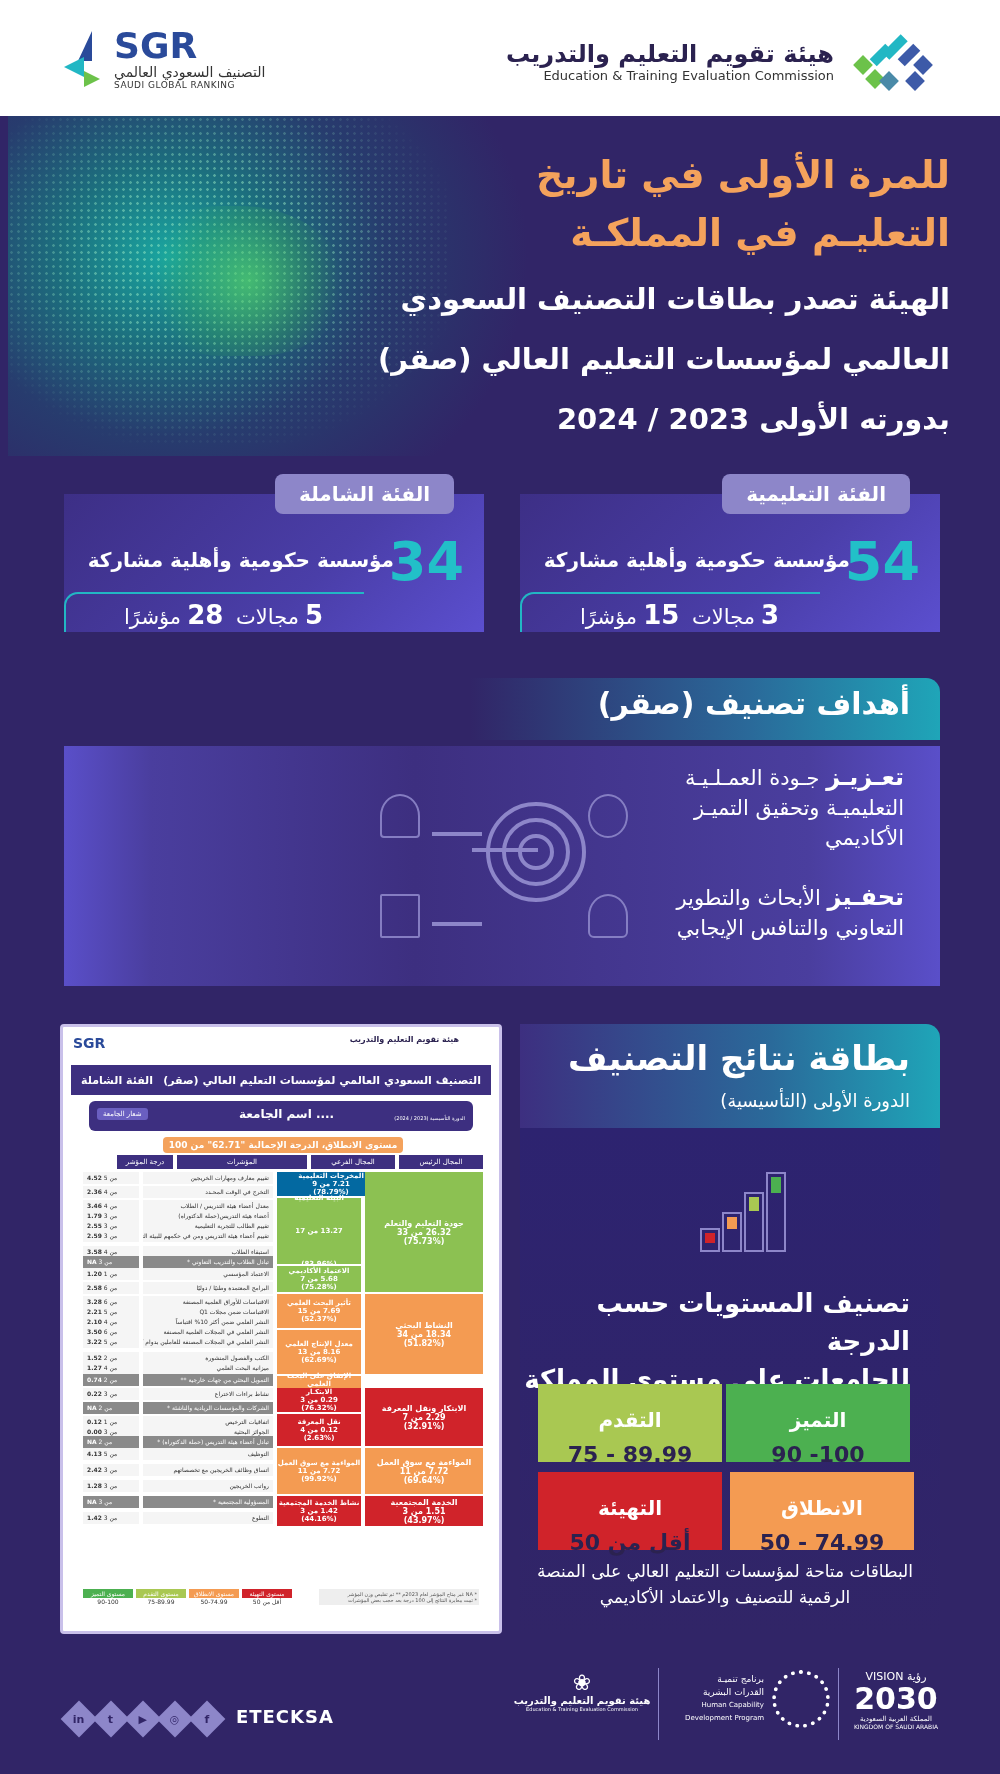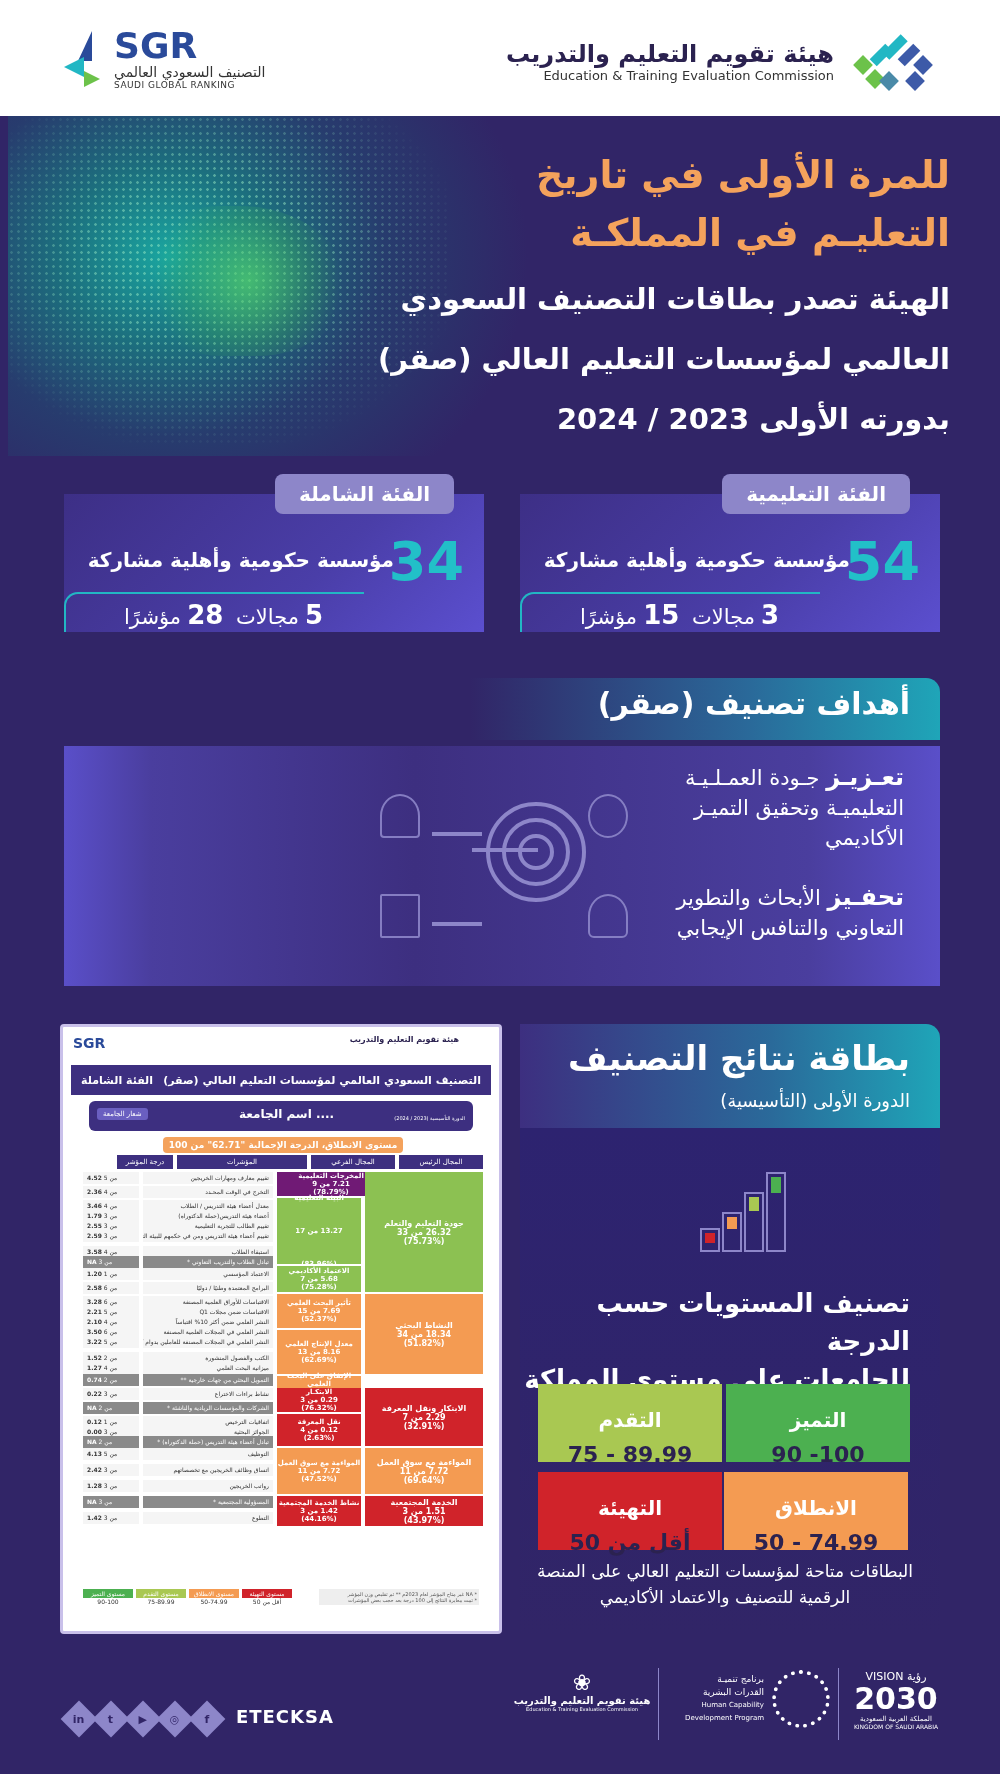--- a/index.html
+++ b/index.html
@@ -290,21 +290,21 @@
         <span class="in">رواتب الخريجين</span>
       </div>
       <div class="row na" style="top: 324px;">
         <span class="sc"><b>NA</b> <span>من</span> <span>3</span></span>
         <span class="in">المسؤولية المجتمعية *</span>
       </div>
       <div class="row" style="top: 340px;">
         <span class="sc"><b>1.42</b> <span>من</span> <span>3</span></span>
         <span class="in">التطوع</span>
       </div>
-      <div class="blk" style="left: 194px; width: 108px; top: 0px; height: 24px; background: #701a75;">
+      <div class="blk" style="left: 194px; width: 108px; top: 0px; height: 24px; background: #0369a1;">
         <span>المخرجات التعليمية</span>
         <span>7.21 من 9</span>
         <span>(78.79%)</span>
       </div>
       <div class="blk" style="left: 194px; width: 84px; top: 26px; height: 66px; background: rgb(140, 193, 82); gap: 25px;">
         <span>البيئة التعليمية</span>
         <span>13.27 من 17</span>
         <span>(83.96%)</span>
       </div>
       <div class="blk" style="left: 194px; width: 84px; top: 94px; height: 26px; background: rgb(140, 193, 82);">
@@ -333,21 +333,21 @@
         <span>(76.32%)</span>
       </div>
       <div class="blk" style="left: 194px; width: 84px; top: 242px; height: 32px; background: rgb(208, 35, 42);">
         <span>نقل المعرفة</span>
         <span>0.12 من 4</span>
         <span>(2.63%)</span>
       </div>
       <div class="blk" style="left: 194px; width: 84px; top: 276px; height: 46px; background: rgb(244, 155, 82);">
         <span>المواءمة مع سوق العمل</span>
         <span>7.72 من 11</span>
-        <span>(47.52%)</span>
+        <span>(99.92%)</span>
       </div>
       <div class="blk" style="left: 194px; width: 84px; top: 324px; height: 30px; background: rgb(208, 35, 42);">
         <span>نشاط الخدمة المجتمعية</span>
         <span>1.42 من 3</span>
         <span>(44.16%)</span>
       </div>
       <div class="blk" style="left: 282px; width: 118px; top: 0px; height: 120px; font-size: 8px; background: rgb(140, 193, 82);">
         <span>جودة التعليم والتعلم</span>
         <span>26.32 من 33</span>
         <span>(75.73%)</span>
@@ -409,21 +409,21 @@
     <div>للجامعات على مستوى المملكة</div>
   </div>
   <div class="lvl" style="right:30px;top:256px;background:#4cb050">
     <div class="n">التميز</div>
       <div class="r">90 -100</div>
   </div>
   <div class="lvl" style="right:218px;top:256px;background:#a9c852">
     <div class="n">التقدم</div>
       <div class="r">75 - 89.99</div>
   </div>
-  <div class="lvl" style="right:32px;top:344px;background:#f49b52">
+  <div class="lvl" style="right:26px;top:344px;background:#f49b52">
     <div class="n">الانطلاق</div>
       <div class="r">50 - 74.99</div>
   </div>
   <div class="lvl" style="right:218px;top:344px;background:#d0232a">
     <div class="n">التهيئة</div>
       <div class="r" style="direction:rtl">أقل من 50</div>
   </div>
   <div class="res-note">البطاقات متاحة لمؤسسات التعليم العالي على المنصة الرقمية للتصنيف والاعتماد الأكاديمي</div>
 </div>
 

